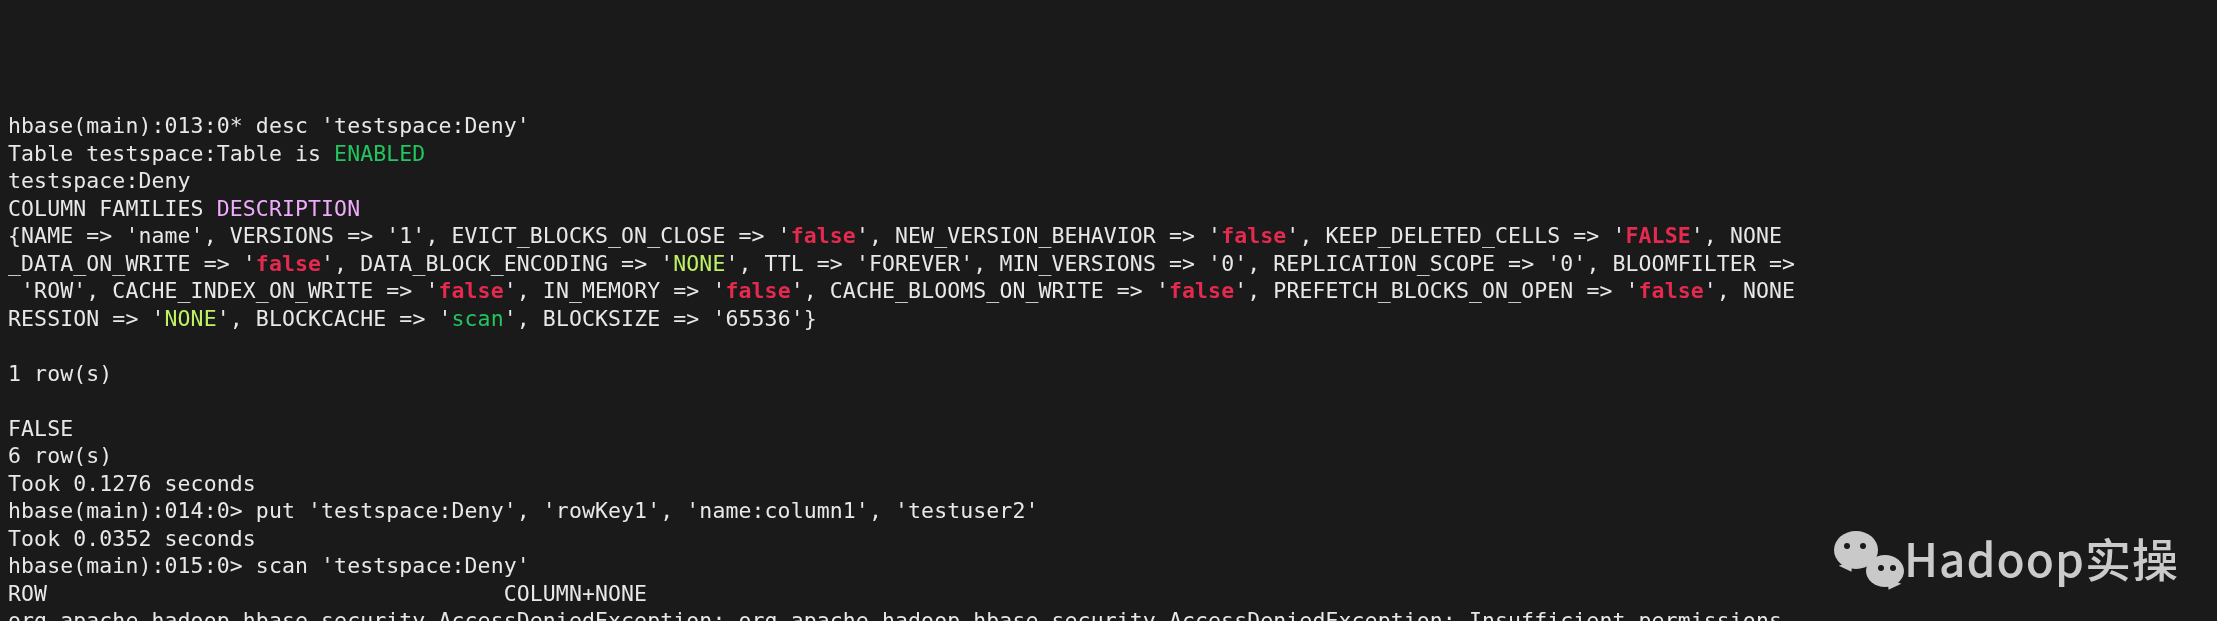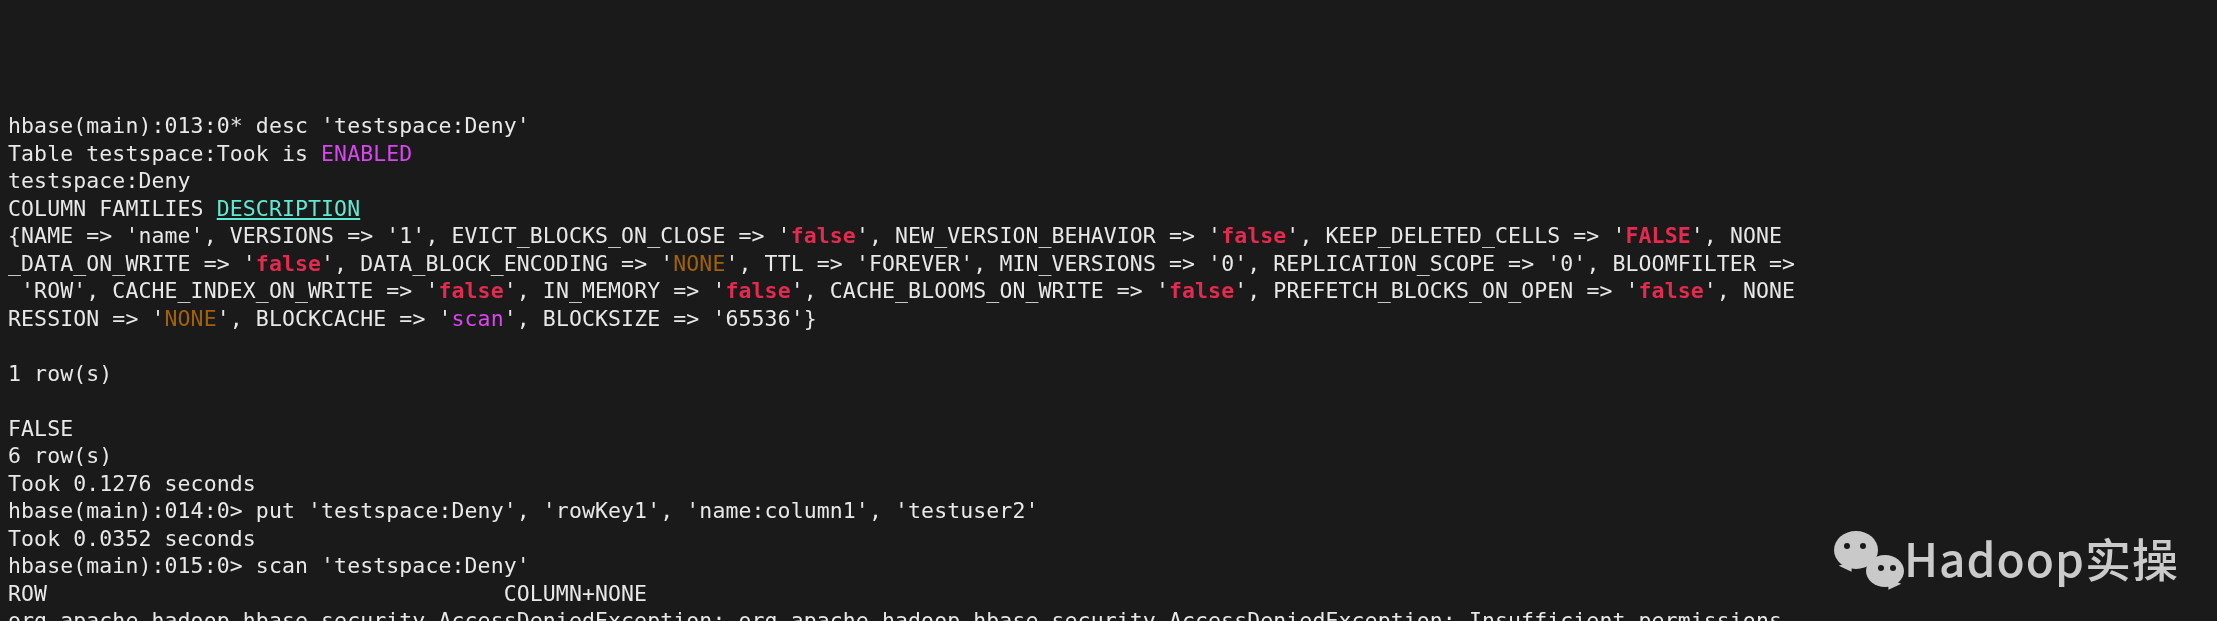--- a/index.html
+++ b/index.html
@@ -14,24 +14,24 @@
     font-family: "DejaVu Sans Mono", "Liberation Mono", "Menlo", "Consolas", monospace;
     font-size: 21.5px;
     line-height: 27.5px;
     color: #dcdcdc;
     white-space: pre;
     letter-spacing: 0.1px;
     padding: 2px 8px;
     box-sizing: border-box;
   }
   .fg-white   { color: #e8e8e8; }
-  .fg-green   { color: #d946ef; }
-  .fg-cyan    { color: #5eead4; text-decoration: underline; }
+  .fg-green   { color: #22c55e; }
+  .fg-cyan    { color: #f0abfc; }
   .fg-red     { color: #e42a4e; font-weight: bold; }
-  .fg-magenta { color: #a16207; }
+  .fg-magenta { color: #bef264; }
 
   .watermark {
     position: absolute;
     right: 38px;
     bottom: 34px;
     display: flex;
     align-items: center;
     gap: 0;
     color: rgba(235,235,235,0.85);
     pointer-events: none;
@@ -71,21 +71,21 @@
   .wechat-icon .e2 { left: 26px; top: 14px; }
   .wechat-icon .e3 { right: 20px; bottom: 16px; }
   .wechat-icon .e4 { right: 8px;  bottom: 16px; }
 </style>
 </head>
 <body>
 
 
 
 <div><span class="fg-white"><span>hbase(main):013:0* </span><span>desc 'testspace:Deny'</span>
-<span><span>Table testspace:Took is </span><span class="fg-green">ENABLED</span></span>
+<span><span>Table testspace:Table is </span><span class="fg-green">ENABLED</span></span>
 <span>testspace:Deny</span>
 <span><span>COLUMN FAMILIES </span><span class="fg-cyan">DESCRIPTION</span></span>
 <span><span>{NAME =&gt; 'name', VERSIONS =&gt; '1', EVICT_BLOCKS_ON_CLOSE =&gt; '</span><span class="fg-red">false</span><span>', NEW_VERSION_BEHAVIOR =&gt; '</span><span class="fg-red">false</span><span>', KEEP_DELETED_CELLS =&gt; '</span><span class="fg-red">FALSE</span><span>', NONE</span></span>
 <span><span>_DATA_ON_WRITE =&gt; '</span><span class="fg-red">false</span><span>', DATA_BLOCK_ENCODING =&gt; '</span><span class="fg-magenta">NONE</span><span>', TTL =&gt; 'FOREVER', MIN_VERSIONS =&gt; '0', REPLICATION_SCOPE =&gt; '0', BLOOMFILTER =&gt;</span></span>
 <span><span> 'ROW', CACHE_INDEX_ON_WRITE =&gt; '</span><span class="fg-red">false</span><span>', IN_MEMORY =&gt; '</span><span class="fg-red">false</span><span>', CACHE_BLOOMS_ON_WRITE =&gt; '</span><span class="fg-red">false</span><span>', PREFETCH_BLOCKS_ON_OPEN =&gt; '</span><span class="fg-red">false</span><span>', NONE</span></span>
 <span><span>RESSION =&gt; '</span><span class="fg-magenta">NONE</span><span>', BLOCKCACHE =&gt; '</span><span class="fg-green">scan</span><span>', BLOCKSIZE =&gt; '65536'}</span></span>
 <span></span>
 <span>1 row(s)</span>
 <span></span>
 <span>FALSE</span>

